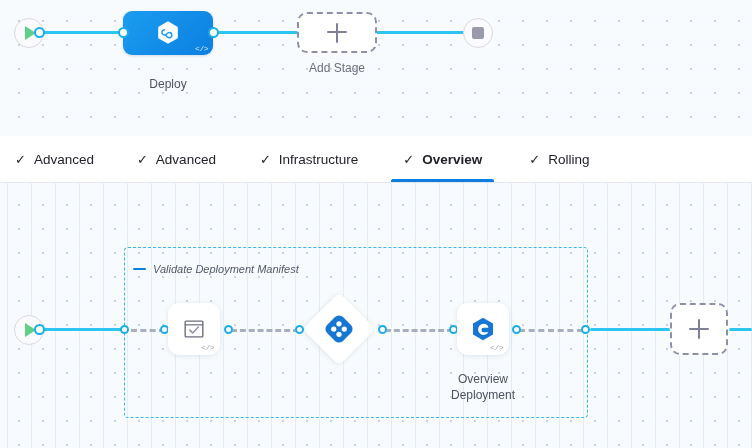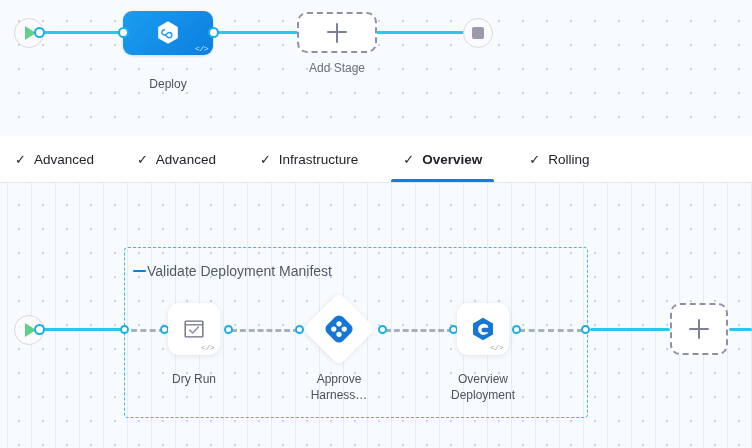--- a/index.html
+++ b/index.html
@@ -106,22 +106,22 @@
     content:"";position:absolute;left:-12px;right:-12px;bottom:0;height:3px;
     background:#0b7fe0;border-radius:2px 2px 0 0;
   }
 
   
   .group{
     position:absolute;border:1.4px dashed #3ab6ef;border-radius:4px;
     background:rgba(255,255,255,0.0);box-sizing:border-box;
   }
   .group-head{
-    position:absolute;display:flex;align-items:center;gap:1px;
-    font-size:14px;color:#50596b;white-space:nowrap;
+    position:absolute;display:flex;align-items:center;gap:7px;
+    font-size:11px;color:#50596b;white-space:nowrap;font-style:italic;
   }
   .group-dash{display:inline-block;width:13px;height:2.4px;background:#0b7fe0;border-radius:2px;}
 
   
   .step{
     position:absolute;width:52px;height:52px;border-radius:11px;background:#ffffff;
     box-shadow:0 1px 5px rgba(100,115,140,.16);
     display:flex;align-items:center;justify-content:center;
   }
   .step-diamond{
@@ -231,34 +231,31 @@
     <div class="wire" style="left:729px;top:145px;width:23px;"></div>
 
     <div class="step" style="left:168px;top:120px;">
       <svg class="icon" width="26" height="26" viewBox="0 0 28 28">
         <rect x="4.5" y="5.5" width="19" height="17" rx="1" fill="#ffffff" stroke="#6b6d80" stroke-width="1.5"></rect>
         <line x1="4.5" y1="9.5" x2="23.5" y2="9.5" stroke="#6b6d80" stroke-width="1.3"></line>
         <path d="M9.5 15.2 l3.1 3.1 l6.1 -6.4" fill="none" stroke="#8e90a8" stroke-width="1.6" stroke-linecap="round" stroke-linejoin="round"></path>
       </svg>
       <span class="code-badge dark">&lt;/&gt;</span>
     </div>
-    <div class="node-label" style="left:144px;top:188px;width:100px;">Dry Run</div>
 
     <div class="step-diamond" style="left:313px;top:120px;"></div>
     <div class="diamond-inner" style="left:313px;top:120px;">
       <svg class="icon" width="30" height="30" viewBox="0 0 32 32">
         <rect x="4" y="4" width="24" height="24" rx="6" transform="rotate(45 16 16)" fill="#1576d4"></rect>
         <circle cx="16" cy="10.4" r="2.8" fill="#ffffff"></circle>
         <circle cx="21.6" cy="16" r="2.8" fill="#ffffff"></circle>
         <circle cx="16" cy="21.6" r="2.8" fill="#ffffff"></circle>
         <circle cx="10.4" cy="16" r="2.8" fill="#ffffff"></circle>
       </svg>
     </div>
-    <div class="node-label" style="left:289px;top:188px;width:100px;">Approve
-Harness…</div>
 
     <div class="step" style="left:457px;top:120px;">
       <svg class="icon" width="28" height="28" viewBox="0 0 32 32">
         <path d="M16 3.2 L27.4 9.6 v12.8 L16 28.8 L4.6 22.4 V9.6 Z" fill="#1576d4"></path>
         <path d="M21.6 12.2 a6.4 6.4 0 1 0 .6 7.6 h-5.4 a2.6 2.6 0 1 1 0-5.2 h5.4 z" fill="#ffffff"></path>
       </svg>
       <span class="code-badge dark">&lt;/&gt;</span>
     </div>
     <div class="node-label" style="left:433px;top:188px;width:100px;">Overview
 Deployment</div>

